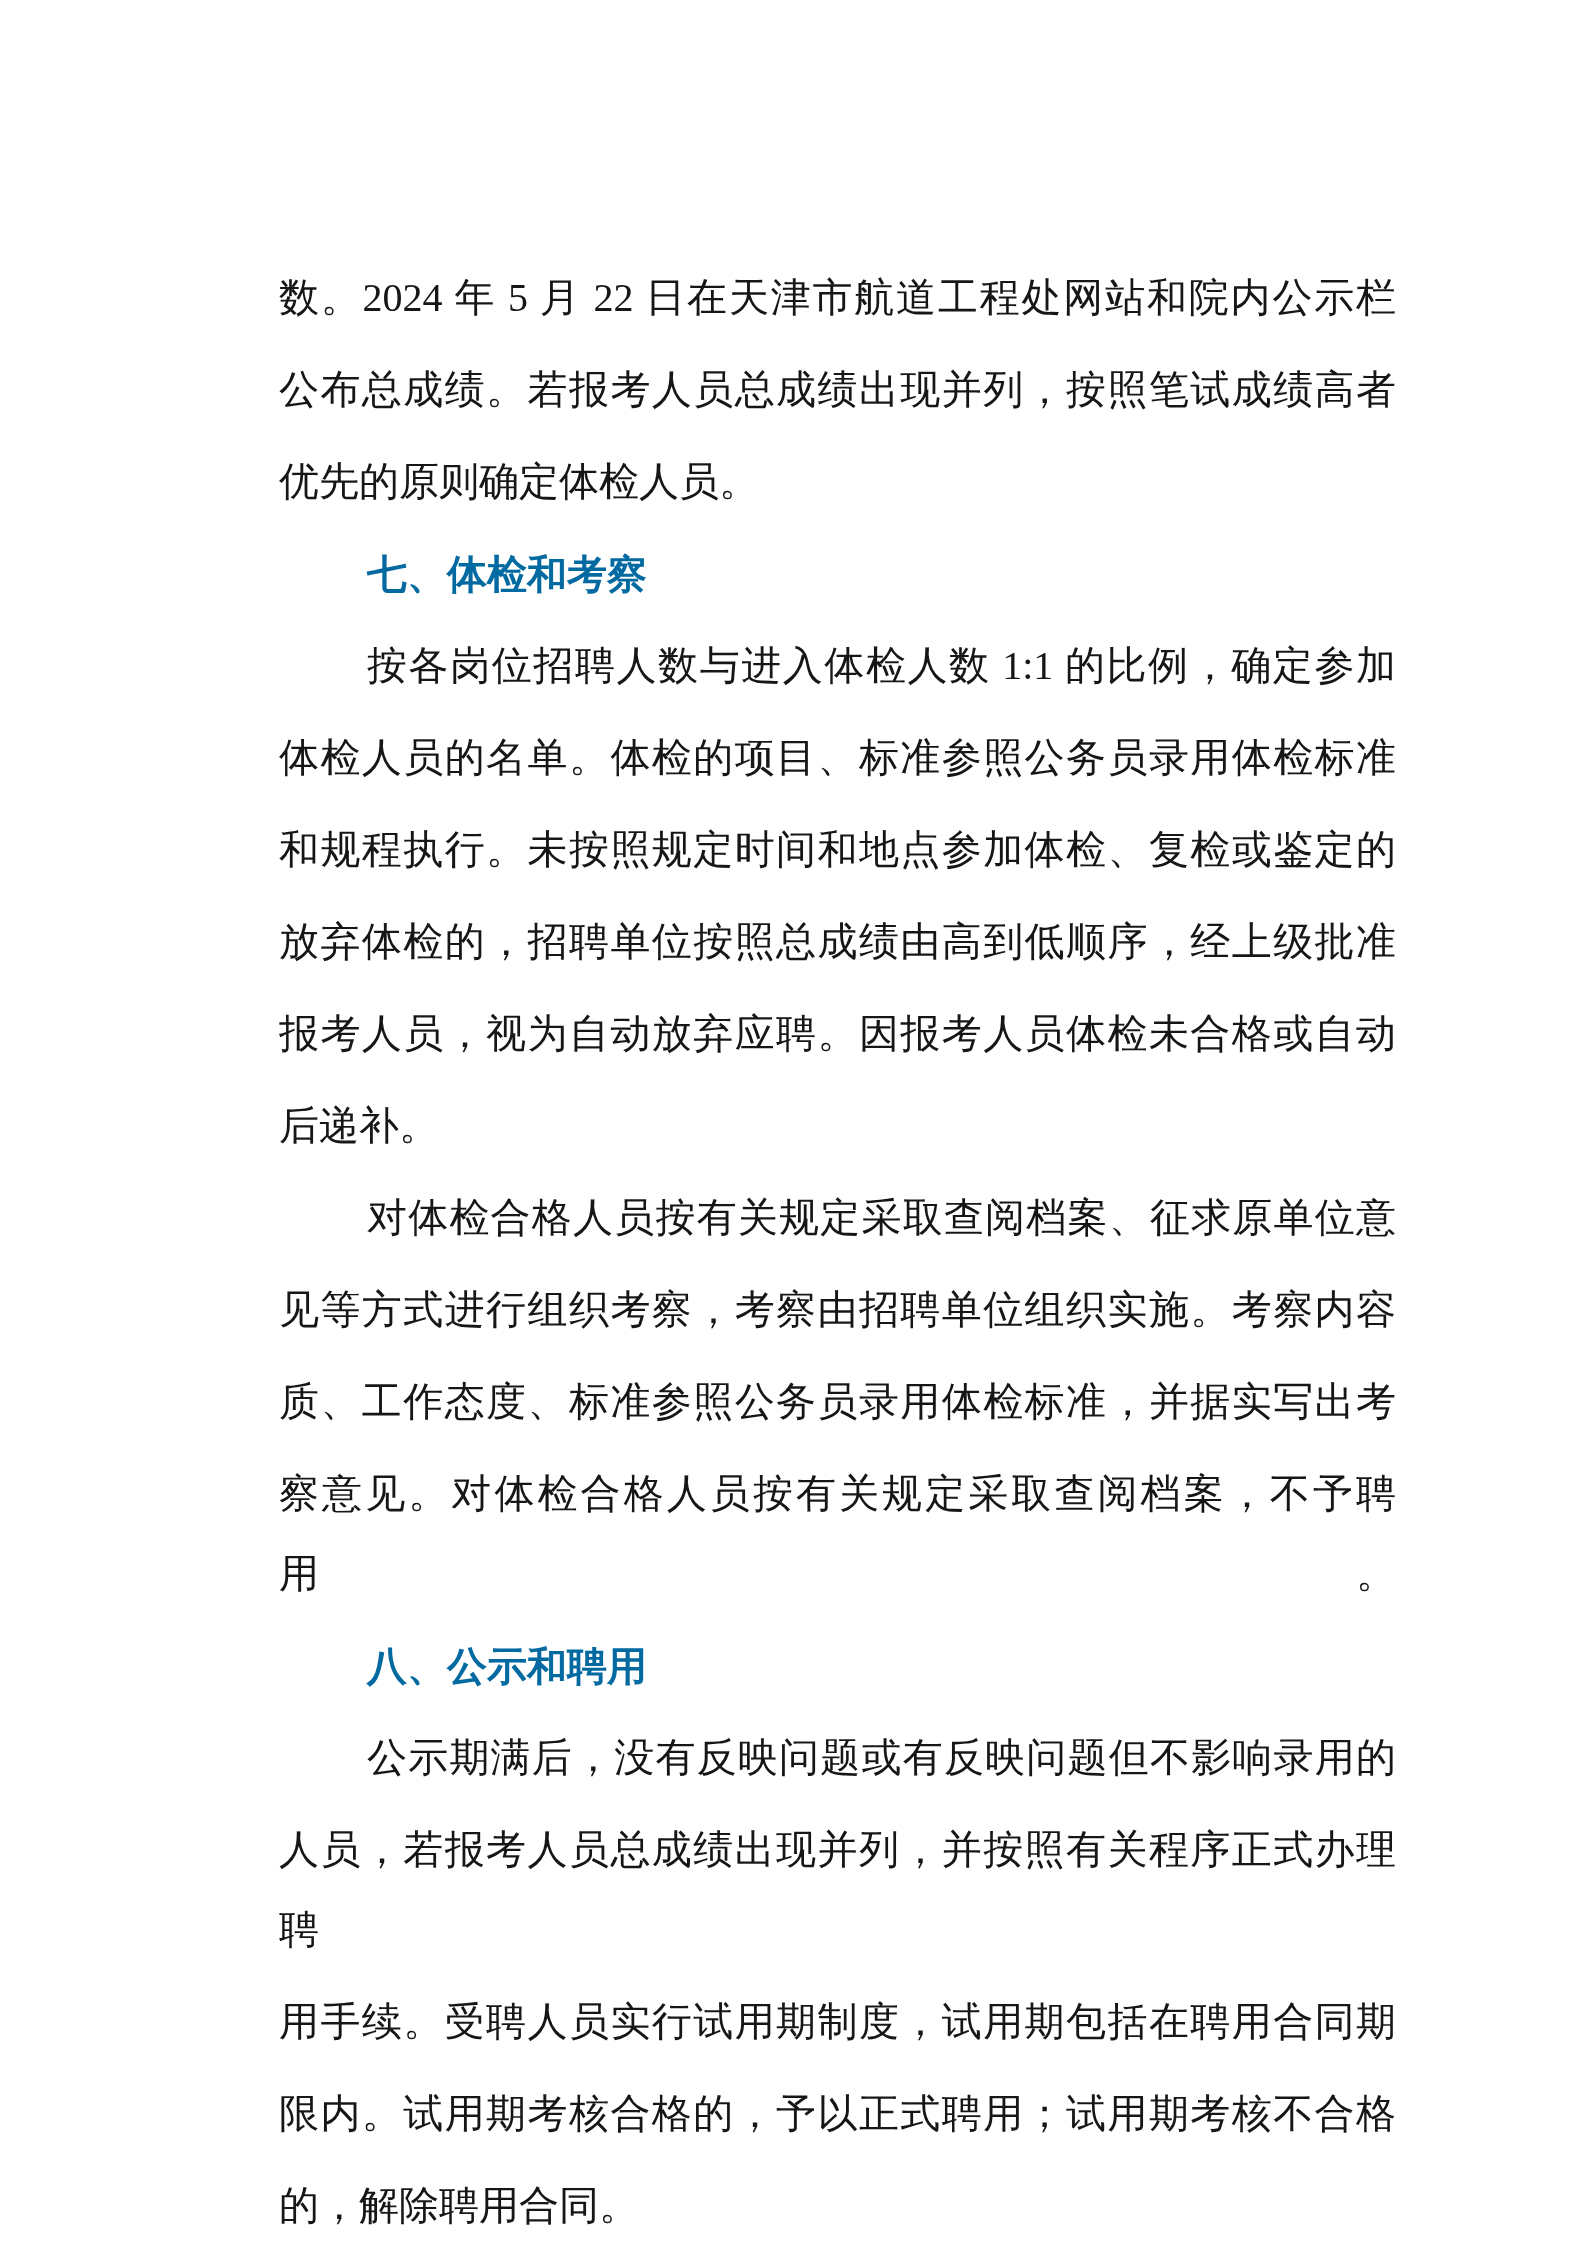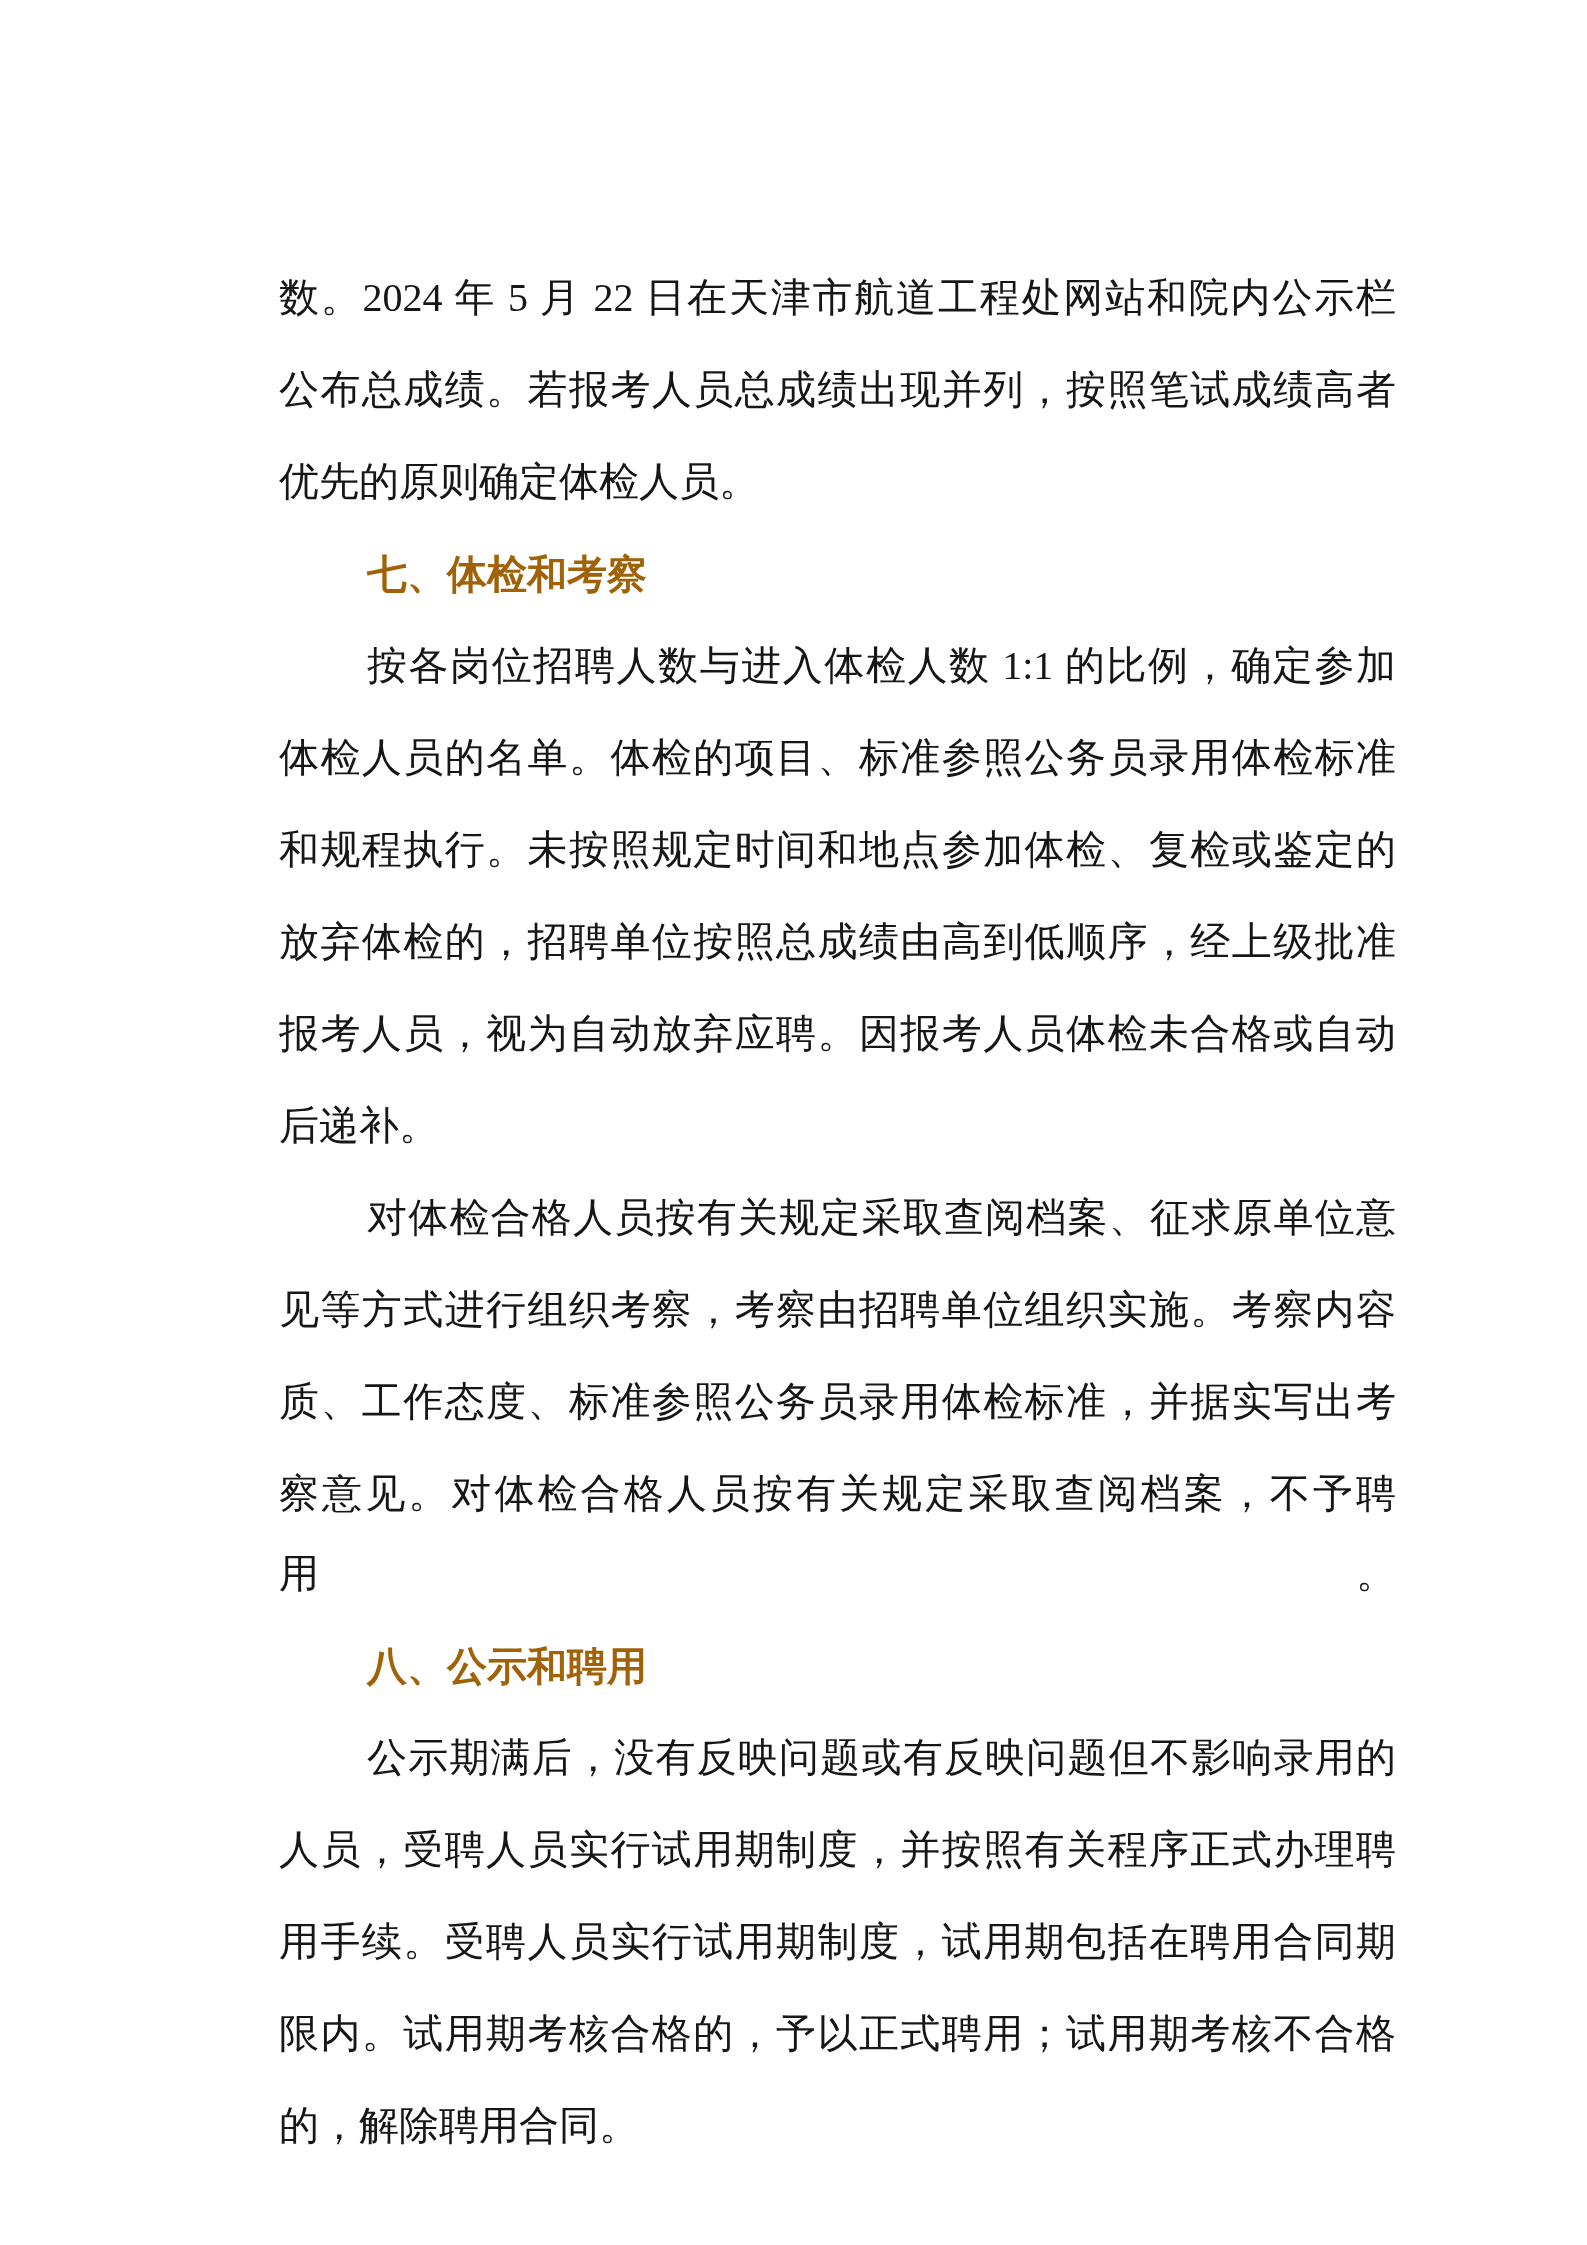--- a/index.html
+++ b/index.html
@@ -29,21 +29,21 @@
   .line {
     text-align: justify;
     text-align-last: justify;
     text-justify: inter-character;
   }
   .line.indent { text-indent: 88px; }
   .line.last { text-align-last: left; }
   .heading {
     font-family: "Liberation Sans", "DejaVu Sans", sans-serif;
     font-weight: 700;
-    color: #a16207;
+    color: #0369a1;
     text-indent: 88px;
     text-align: left;
     text-align-last: left;
   }
 </style>
 </head>
 <body>
 
 <div class="page">
   <div class="content">
@@ -70,20 +70,20 @@
       <div class="line">见等方式进行组织考察，考察由招聘单位组织实施。考察内容</div>
       <div class="line">质、工作态度、标准参照公务员录用体检标准，并据实写出考</div>
       <div class="line">察意见。对体检合格人员按有关规定采取查阅档案，不予聘用。</div>
     </div>
 
     <div class="heading">八、公示和聘用</div>
 
 
     <div class="para">
       <div class="line indent">公示期满后，没有反映问题或有反映问题但不影响录用的</div>
-      <div class="line">人员，受聘人员实行试用期制度，并按照有关程序正式办理聘</div>
+      <div class="line">人员，若报考人员总成绩出现并列，并按照有关程序正式办理聘</div>
       <div class="line">用手续。受聘人员实行试用期制度，试用期包括在聘用合同期</div>
       <div class="line">限内。试用期考核合格的，予以正式聘用；试用期考核不合格</div>
       <div class="line last">的，解除聘用合同。</div>
     </div>
 
   </div>
 </div>
 
 </body></html>

